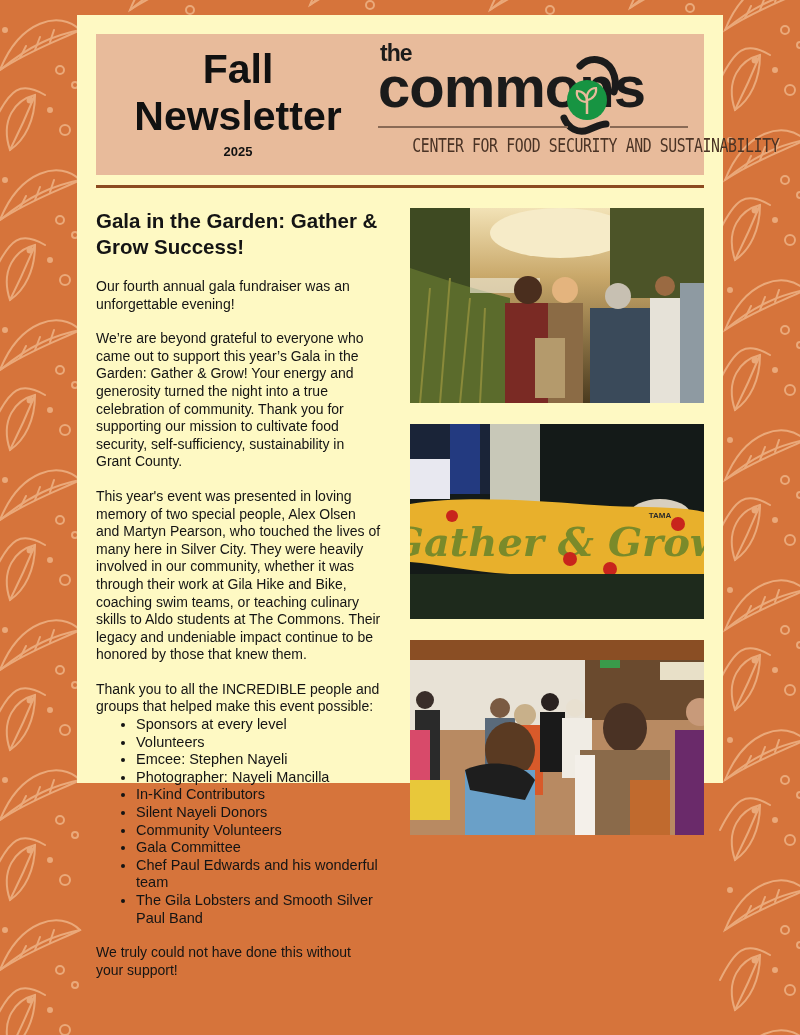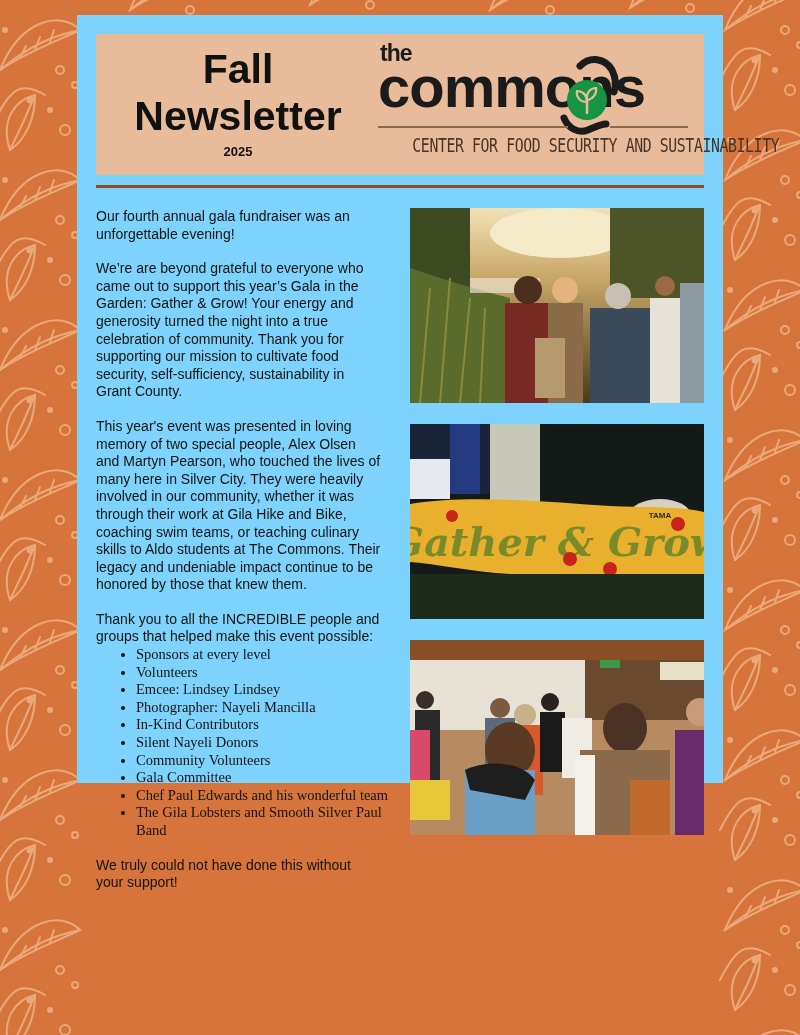--- a/index.html
+++ b/index.html
@@ -4,21 +4,21 @@
 <style>
   html, body { margin: 0; padding: 0; }
   body {
     width: 800px; height: 1035px; overflow: hidden; position: relative;
     background: #d6743b;
     font-family: "Liberation Sans", sans-serif;
   }
   .bg-pattern { position: absolute; inset: 0; z-index: 0; }
   .card {
     position: absolute; left: 77px; top: 15px; width: 646px; height: 768px;
-    background: #7dd3fc; z-index: 1;
+    background: #fef9c3; z-index: 1;
   }
   .header-panel {
     position: absolute; left: 19px; top: 19px; width: 608px; height: 141px;
     background: #e8bb9b;
   }
   .hdr-title {
     position: absolute; left: 0; top: 12px; width: 284px; text-align: center;
     font-weight: bold; color: #111;
   }
   .hdr-title .l1 { display: block; font-size: 41px; line-height: 46px; }
@@ -36,21 +36,21 @@
     font-family: "DejaVu Sans Mono", monospace;
   }
   .divider { position: absolute; left: 19px; top: 170px; width: 608px; height: 3px; background: #8c4b20; }
   .col-left {
     position: absolute; left: 19px; top: 193px; width: 298px; color: #141414;
   }
   .col-left h1 { margin: 0 0 18px 0; font-size: 20.5px; line-height: 26px; font-weight: bold; }
   .col-left p { margin: 0 12px 17px 0; font-size: 14px; line-height: 17.6px; }
   .col-left p.intro { margin-bottom: 0; }
   .col-left ul { margin: 0 0 17px 0; padding-left: 40px; font-size: 14.5px; line-height: 17.6px; }
-  .col-left li { margin: 0; font-family: Liberation Serif, serif; }
+  .col-left li { margin: 0; }
   .photo { position: absolute; left: 333px; width: 294px; height: 195px; overflow: hidden; }
   .photo svg { display: block; width: 100%; height: 100%; }
 </style>
 </head>
 <body>
 
 <svg class="bg-pattern" width="800" height="1035" viewBox="0 0 800 1035">
   <defs>
     <g id="leafmotif" fill="none" stroke="#eaa97a" stroke-width="2" stroke-linecap="round">
       <path d="M10 70 C 30 20, 70 10, 90 30 C 70 40, 40 50, 10 70 Z"></path>
@@ -115,28 +115,29 @@
       </svg>
       <div class="rule" style="left:0;width:190px"></div>
       <div class="rule" style="left:232px;width:78px"></div>
       <div class="tagline">CENTER FOR FOOD SECURITY AND SUSTAINABILITY</div>
     </div>
   </div>
 
   <div class="divider"></div>
 
   <div class="col-left">
+    <h1>Gala in the Garden: Gather &amp; Grow Success!</h1>
     <p>Our fourth annual gala fundraiser was an unforgettable evening!</p>
     <p>We’re are beyond grateful to everyone who came out to support this year’s Gala in the Garden: Gather &amp; Grow! Your energy and generosity turned the night into a true celebration of community. Thank you for supporting our mission to cultivate food security, self-sufficiency, sustainability in Grant County.</p>
     <p>This year's event was presented in loving memory of two special people, Alex Olsen and Martyn Pearson, who touched the lives of many here in Silver City. They were heavily involved in our community, whether it was through their work at Gila Hike and Bike, coaching swim teams, or teaching culinary skills to Aldo students at The Commons. Their legacy and undeniable impact continue to be honored by those that knew them.</p>
     <p class="intro">Thank you to all the INCREDIBLE people and groups that helped make this event possible:</p>
     <ul>
       <li>Sponsors at every level</li>
       <li>Volunteers</li>
-      <li>Emcee: Lindsey Lindsey</li>
+      <li>Emcee: Stephen Nayeli</li>
       <li>Photographer: Nayeli Mancilla</li>
       <li>In-Kind Contributors</li>
       <li>Silent Nayeli Donors</li>
       <li>Community Volunteers</li>
       <li>Gala Committee</li>
       <li>Chef Paul Edwards and his wonderful team</li>
       <li>The Gila Lobsters and Smooth Silver Paul Band</li>
     </ul>
     <p>We truly could not have done this without your support!</p>
   </div>

